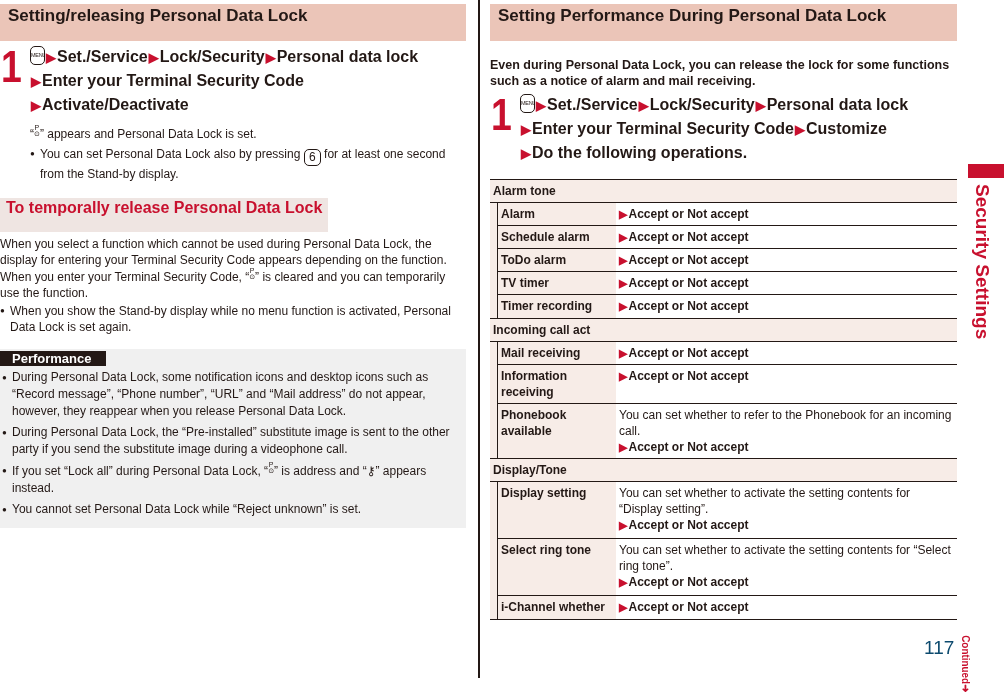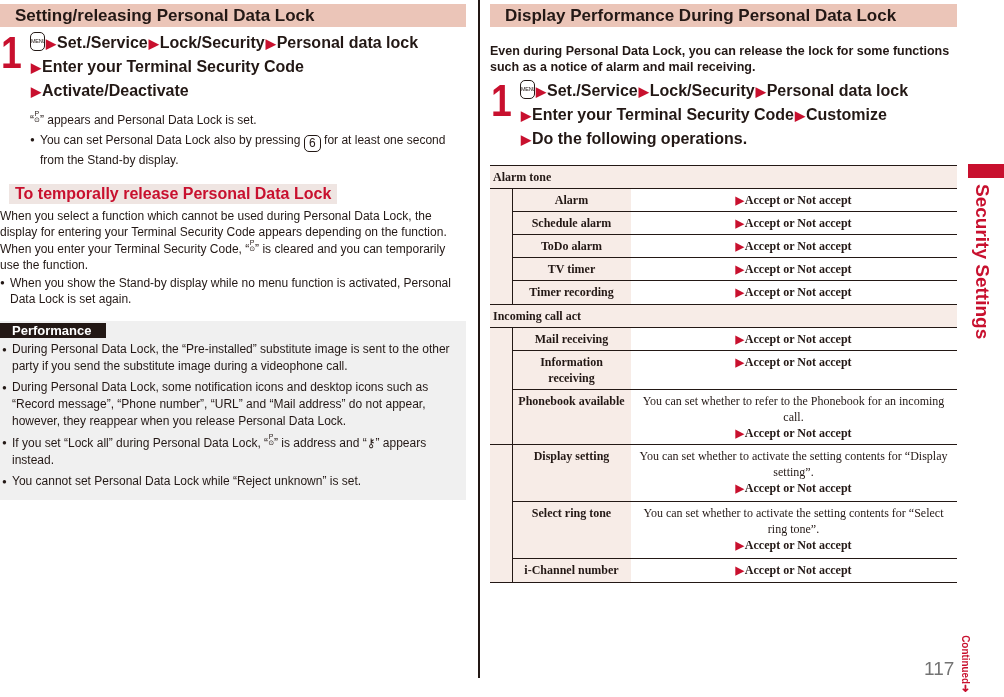--- a/index.html
+++ b/index.html
@@ -2,22 +2,22 @@
 <html><head>
 <meta charset="utf-8">
 <style>
   * { box-sizing: border-box; margin: 0; padding: 0; }
   html, body { width: 1004px; height: 697px; background: #ffffff; overflow: hidden; }
   body { position: relative; font-family: "Liberation Sans", sans-serif; color: #231815; }
 
   
   .col-left { position: absolute; left: 0; top: 4px; width: 466px; }
   .sec-bar {
-    background: #ebc5b8; height: 23px; font-weight: bold; font-size: 17px;
-    line-height: 23px; padding-left: 15px; color: #231815;
+    background: #ebc5b8; height: 37px; font-weight: bold; font-size: 17px;
+    line-height: 23px; padding-left: 8px; color: #231815;
   }
   .step { position: relative; padding-left: 30px; margin-top: 4px; }
   .step-num {
     position: absolute; left: 1px; top: 0px; font-size: 44px; font-weight: bold;
     color: #c8102e; line-height: 44px; transform: scaleX(0.85); transform-origin: left top;
   }
   .step-line { font-size: 16px; font-weight: bold; line-height: 23px; white-space: nowrap; }
   .menu-key {
     display: inline-block; width: 15px; height: 19px; border: 1.2px solid #231815;
     border-radius: 5px; font-size: 5.5px; line-height: 17px; text-align: center;
@@ -29,21 +29,21 @@
   .bullet { position: relative; padding-left: 10px; }
   .bullet::before { content: "\25CF"; position: absolute; left: 0; top: 0; font-size: 8px; }
   .pkey { display: inline-block; font-size: 7px; line-height: 6px; vertical-align: 2px; text-align: center; }
   .num-key {
     display: inline-block; width: 17px; height: 17px; border: 1.2px solid #231815;
     border-radius: 5px; text-align: center; font-size: 12px; line-height: 14px; vertical-align: -3px;
   }
 
   .sub-bar {
     display: inline-block; background: #efe5e2; color: #c8102e; font-weight: bold;
-    font-size: 16px; line-height: 20px; padding: 0 6px 0 6px; margin-top: 12px; margin-left: 9px;
+    font-size: 16px; line-height: 20px; padding: 0 6px 14px 6px; margin-top: 12px;
   }
   .para { font-size: 12px; line-height: 16px; margin-top: 4px; }
   .para .bullet { margin-top: 2px; }
 
   .info {
     margin-top: 14px; background: #f0f0f0; padding: 0 10px 6px 0; width: 466px;
   }
   .info-label {
     display: inline-block; background: #231815; color: #ffffff; font-weight: bold;
     font-size: 13px; line-height: 15px; padding: 0 12px 0 12px; width: 106px;
@@ -51,26 +51,26 @@
   .info-body { font-size: 12px; line-height: 17px; padding-left: 2px; margin-top: 2px; }
   .info-body .bullet { margin-bottom: 4px; }
 
   .divider { position: absolute; left: 478px; top: 0; width: 1.5px; height: 678px; background: #231815; }
 
   
   .col-right { position: absolute; left: 490px; top: 4px; width: 467px; }
   .intro { font-size: 12.5px; font-weight: bold; line-height: 16px; margin-top: 16px; }
   .col-right .step { margin-top: 4px; }
 
-  .table { margin-top: 14px; border-top: 1.2px solid #231815; font-family: Liberation Serif, serif; }
+  .table { margin-top: 14px; border-top: 1.2px solid #231815; }
   .grp-head {
     background: #f7ece7; font-weight: bold; font-size: 12px; line-height: 22px; padding-left: 3px;
     border-bottom: 1.2px solid #231815;
   }
-  .grp-body { background: #f7ece7; padding-left: 22px; text-align: center; }
+  .grp-body { background: #f7ece7; padding-left: 7px; }
   .row { display: flex; border-left: 1.2px solid #231815; border-bottom: 1.2px solid #231815; }
   .row:last-child { border-bottom: none; }
   .grp-body { border-bottom: 1.2px solid #231815; }
   .cell-name {
     width: 118px; font-weight: bold; font-size: 12px; line-height: 16px; padding: 3px 4px 3px 3px;
   }
   .cell-val {
     flex: 1; background: #ffffff; font-size: 12px; line-height: 16px; padding: 3px 4px 3px 3px;
   }
   .cell-val .acc { font-weight: bold; }
@@ -80,21 +80,21 @@
   
   .side-tab-red { position: absolute; left: 968px; top: 164px; width: 36px; height: 14px; background: #c8102e; }
   .side-tab-label {
     position: absolute; left: 970px; top: 184px; writing-mode: vertical-rl; font-weight: bold;
     font-size: 19px; color: #c8102e; letter-spacing: 0px; line-height: 24px;
   }
   .continued {
     position: absolute; left: 960px; top: 632px; writing-mode: vertical-rl; font-weight: bold;
     font-size: 11px; color: #c8102e; line-height: 12px; transform: scaleY(0.9);
   }
-  .page-num { position: absolute; left: 924px; top: 638px; font-size: 19px; line-height: 20px; color: #737373; margin-top: 21px; }
+  .page-num { position: absolute; left: 924px; top: 638px; font-size: 19px; line-height: 20px; color: #0c4a6e; }
 </style>
 </head>
 <body>
 
 <div class="col-left">
   <div class="sec-bar">Setting/releasing Personal Data Lock</div>
 
   <div class="step">
     <div class="step-num">1</div>
     <div class="step-line">
@@ -119,34 +119,34 @@
 
   <div class="sub-bar">To temporally release Personal Data Lock</div>
   <div class="para">
     <span>When you select a function which cannot be used during Personal Data Lock, the display for entering your Terminal Security Code appears depending on the function. When you enter your Terminal Security Code, “</span><span class="pkey"><span>P</span><br>⊙</span><span>” is cleared and you can temporarily use the function.</span>
     <div class="bullet">When you show the Stand-by display while no menu function is activated, Personal Data Lock is set again.</div>
   </div>
 
   <div class="info">
     <div class="info-label">Performance</div>
     <div class="info-body">
+      <div class="bullet">During Personal Data Lock, some notification icons and desktop icons such as “Record message”, “Phone number”, “URL” and “Mail address” do not appear, however, they reappear when you release Personal Data Lock.</div>
       <div class="bullet">During Personal Data Lock, the “Pre-installed” substitute image is sent to the other party if you send the substitute image during a videophone call.</div>
-      <div class="bullet">During Personal Data Lock, some notification icons and desktop icons such as “Record message”, “Phone number”, “URL” and “Mail address” do not appear, however, they reappear when you release Personal Data Lock.</div>
       <div class="bullet">
         <span>If you set “Lock all” during Personal Data Lock, “</span><span class="pkey"><span>P</span><br>⊙</span><span>” is address and “</span><span>⚷</span><span>” appears instead.</span>
       </div>
       <div class="bullet">You cannot set Personal Data Lock while “Reject unknown” is set.</div>
     </div>
   </div>
 </div>
 
 <div class="divider"></div>
 
 <div class="col-right">
-  <div class="sec-bar">Display Performance During Personal Data Lock</div>
+  <div class="sec-bar">Setting Performance During Personal Data Lock</div>
   <div class="intro">Even during Personal Data Lock, you can release the lock for some functions such as a notice of alarm and mail receiving.</div>
 
   <div class="step">
     <div class="step-num">1</div>
     <div class="step-line">
       <span class="menu-key">MENU</span><span class="arrow">▶</span><span>Set./Service</span><span class="arrow">▶</span><span>Lock/Security</span><span class="arrow">▶</span><span>Personal data lock</span>
     </div>
     <div class="step-line">
       <span class="arrow">▶</span><span>Enter your Terminal Security Code</span><span class="arrow">▶</span><span>Customize</span>
     </div>
@@ -207,37 +207,38 @@
         </div>
       <div class="row">
           <div class="cell-name">Phonebook available</div>
           <div class="cell-val">
             <div>You can set whether to refer to the Phonebook for an incoming call.</div>
             <div class="acc"><span class="arrow">▶</span><span>Accept or Not accept</span></div>
           </div>
         </div>
     </div>
 
+    <div class="grp-head">Display/Tone</div>
     <div class="grp-body">
       <div class="row">
           <div class="cell-name">Display setting</div>
           <div class="cell-val" style="padding-bottom:5px">
             <div>You can set whether to activate the setting contents for “Display setting”.</div>
             <div class="acc"><span class="arrow">▶</span><span>Accept or Not accept</span></div>
           </div>
         </div>
       <div class="row">
           <div class="cell-name">Select ring tone</div>
           <div class="cell-val" style="padding-bottom:5px">
             <div>You can set whether to activate the setting contents for “Select ring tone”.</div>
             <div class="acc"><span class="arrow">▶</span><span>Accept or Not accept</span></div>
           </div>
         </div>
       <div class="row h1">
-          <div class="cell-name">i-Channel number</div>
+          <div class="cell-name">i-Channel whether</div>
           <div class="cell-val">
             <div class="acc"><span class="arrow">▶</span><span>Accept or Not accept</span></div>
           </div>
         </div>
     </div>
   </div>
 </div>
 
 <div class="side-tab-red"></div>
 <div class="side-tab-label">Security Settings</div>

